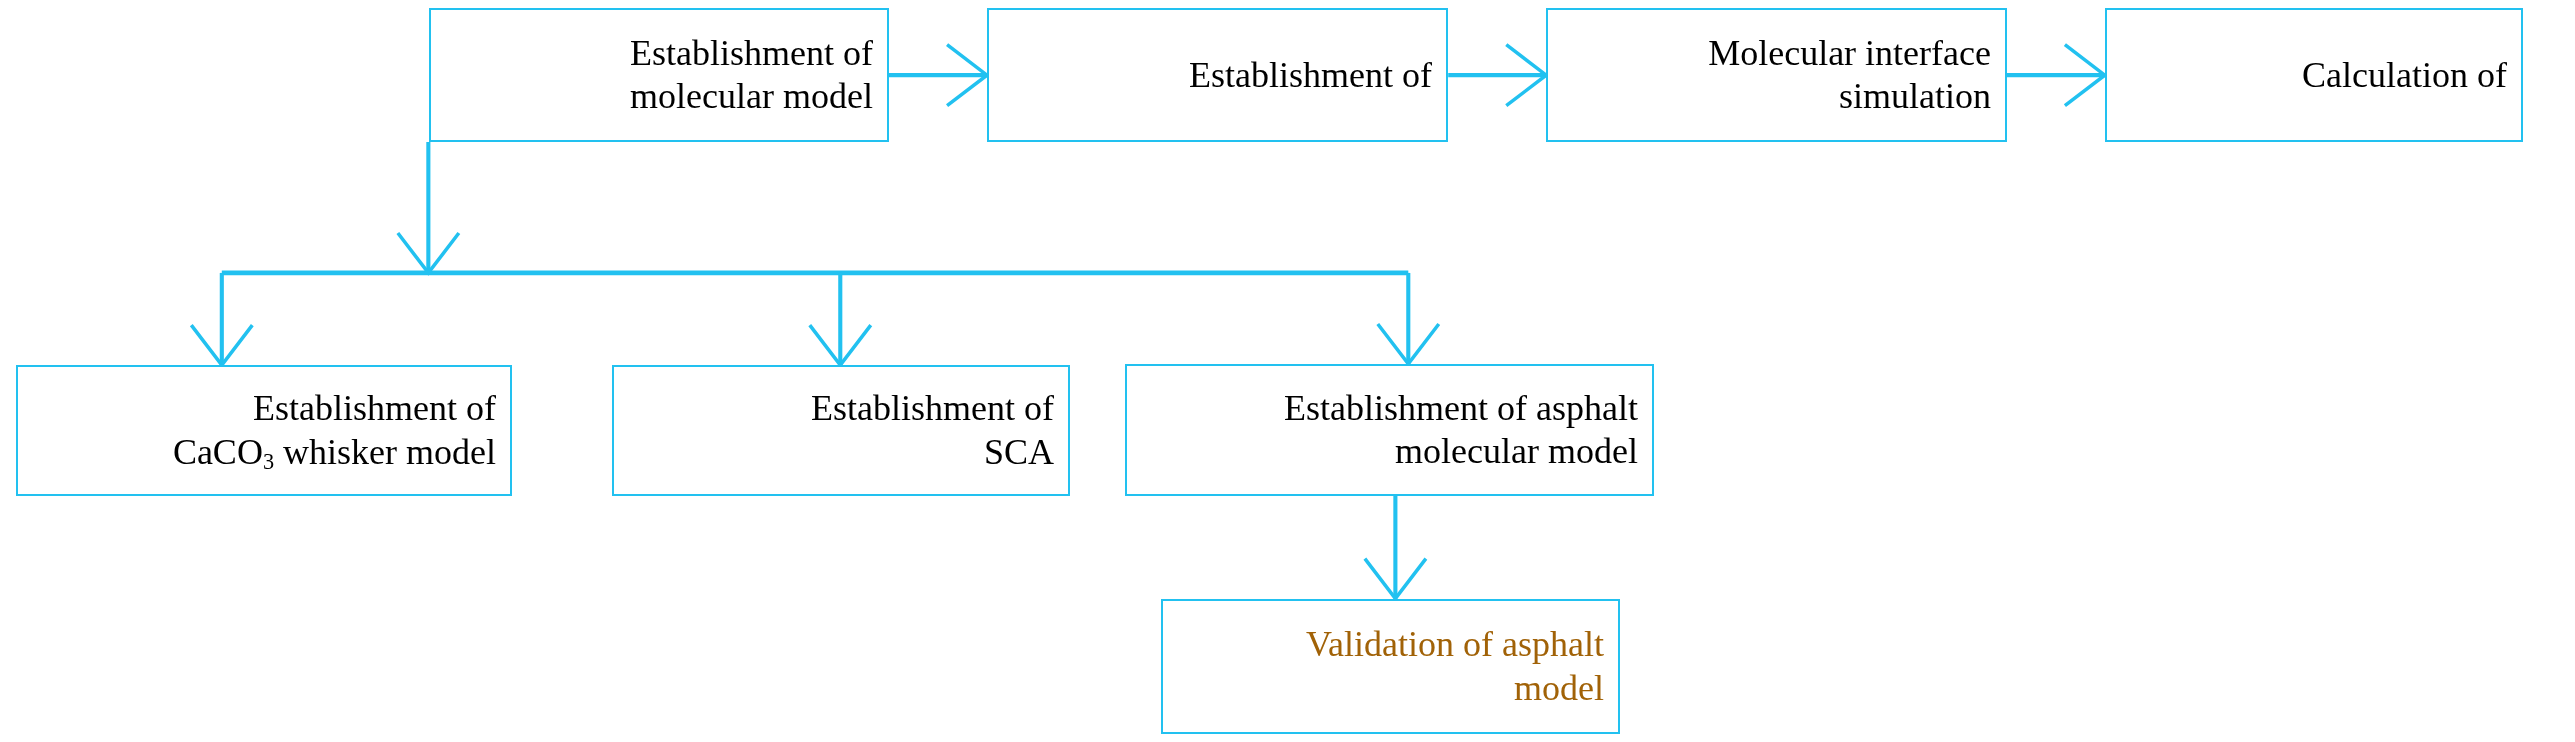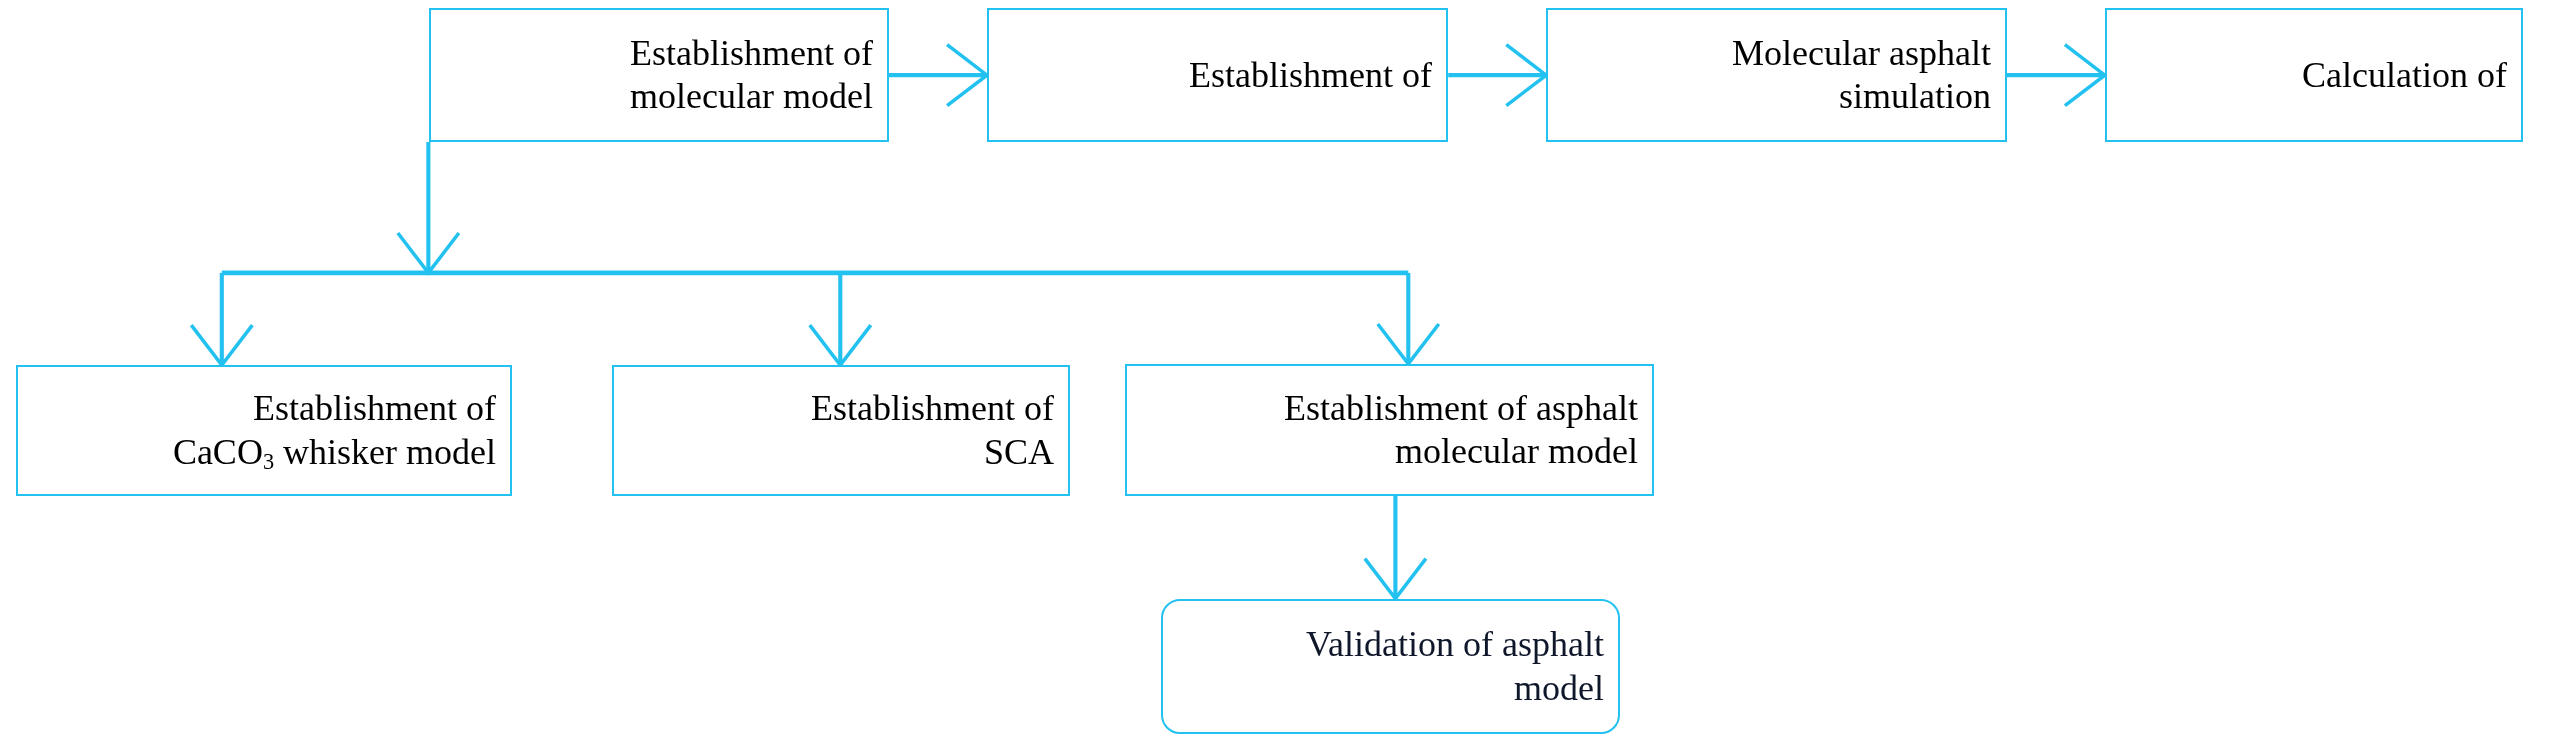--- a/index.html
+++ b/index.html
@@ -112,21 +112,21 @@
   </div>
 
   <div class="flow-box" style="left: 987px; top: 8.2px; width: 461px; height: 134px; border-color: rgb(34, 193, 240); color: rgb(0, 0, 0);">
     <span class="label">
       <span>Establishment of</span><br>
     </span>
   </div>
 
   <div class="flow-box" style="left: 1546px; top: 8.2px; width: 461px; height: 134px; border-color: rgb(34, 193, 240); color: rgb(0, 0, 0);">
     <span class="label">
-      <span>Molecular asphalt</span><br>
+      <span>Molecular interface</span><br>
       <span>simulation</span>
     </span>
   </div>
 
   <div class="flow-box" style="left: 2105px; top: 8.2px; width: 418px; height: 134px; border-color: rgb(34, 193, 240); color: rgb(0, 0, 0);">
     <span class="label">
       <span>Calculation of</span><br>
     </span>
   </div>
 
@@ -144,21 +144,21 @@
     </span>
   </div>
 
   <div class="flow-box" style="left: 1125px; top: 364px; width: 529px; height: 132px; border-color: rgb(34, 193, 240); color: rgb(0, 0, 0);">
     <span class="label">
       <span>Establishment of asphalt</span><br>
       <span>molecular model</span>
     </span>
   </div>
 
-  <div class="flow-box" style="left: 1161px; top: 599px; width: 459px; height: 135px; border-color: rgb(34, 193, 240); color: #0f172a; border-radius: 19px;">
+  <div class="flow-box" style="left: 1161px; top: 599px; width: 459px; height: 135px; border-color: rgb(34, 193, 240); color: #a16207;">
     <span class="label">
       <span>Validation of asphalt</span><br>
       <span>model</span>
     </span>
   </div>
 
 </div>
 
 
 </body></html>

